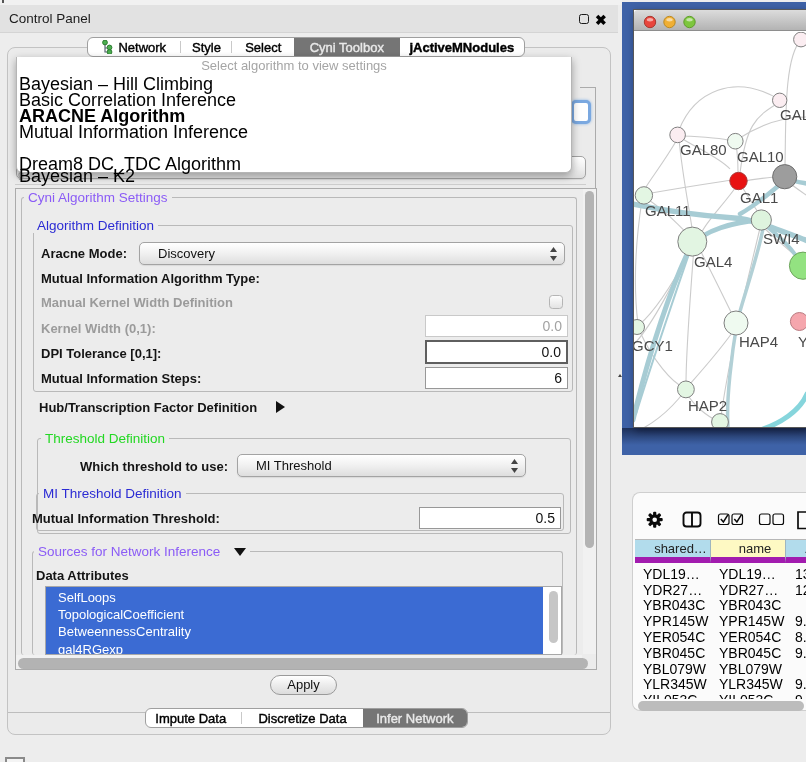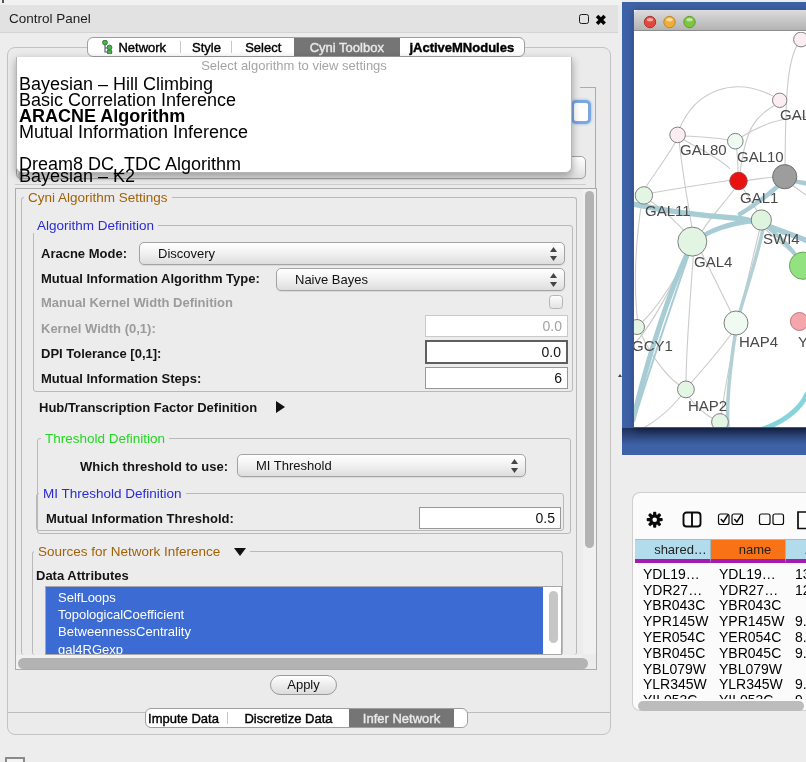--- a/index.html
+++ b/index.html
@@ -38,21 +38,21 @@
 }
 
 #vtrack { left:583px; top:189px; width:13px; height:465px; background:#f1f1f1; }
 #vthumb { left:585px; top:191px; width:9px; height:357px; background:#b3b3b3; border-radius:6px; }
 #htrack { left:16px; top:655px; width:566px; height:14px; background:#f1f1f1; }
 #hthumb { left:18px; top:658px; width:570px; height:11px; background:#b3b3b3; border-radius:6px; }
 
 .grp { position:absolute; border:1px solid #b9b9b9; border-radius:3px; }
 .grp > .legend {
   position:absolute; top:-8px; left:6px; background:#ececec; padding:0 4px;
-  font-size:13.5px; color:#a16207; white-space:nowrap;
+  font-size:13.5px; color:#8b5cf6; white-space:nowrap;
 }
 .blue > .legend { color:#2b2bd4; }
 .green > .legend { color:#23d823; }
 
 .lbl { position:absolute; font-size:13px; font-weight:bold; color:#141414; white-space:nowrap; }
 .lbl.dis { color:#9b9b9b; }
 .combo {
   position:absolute; height:23px; border:1px solid #a3a3a3; border-radius:5px;
   background:linear-gradient(#ffffff, #f2f2f2 45%, #dedede);
   font-size:13px; color:#111; display:flex; align-items:center;
@@ -86,21 +86,21 @@
   border:1px solid #9a9a9a; border-radius:10px;
   font-size:13px; color:#111; text-align:center; line-height:17px;
 }
 
 #bluedesk { left:622px; top:2px; width:184px; height:452.5px; background:#3e62a7; }
 #netwin { left:633px; top:9px; width:173px; height:419px; border:1px solid #585858; border-right:none; background:#fff; box-shadow:2px 3px 8px rgba(0,0,20,0.45); }
 #wintitle { position:absolute; left:0; top:0; right:0; height:21px; background:linear-gradient(#dcdcdc,#b3b3b3); border-bottom:1px solid #8e8e8e; border-radius:4px 0 0 0; }
 #netcanvas { position:absolute; left:0; top:22px; right:0; bottom:0; background:#fff; overflow:hidden; }
 #tpbar { left:622px; top:458px; width:184px; height:27px; background:#e4e4e4; font-size:14px; color:#1c1c1c; }
 #tablepanel { left:632px; top:492px; width:182px; height:219px; background:#fbfbfb; border:1px solid #cfcfcf; border-radius:8px 0 0 8px; border-right:none; }
-.th { position:absolute; top:46px; height:24px; font-size:13px; color:#222; display:flex; align-items:center; justify-content:center; border-right:1px solid #9fb6bf; border-top:1px solid #b7b7b7; border-bottom:4px solid #a21caf; }
+.th { position:absolute; top:46px; height:24px; font-size:13px; color:#222; display:flex; align-items:center; justify-content:center; border-right:1px solid #9fb6bf; border-top:1px solid #b7b7b7; border-bottom:6px solid #a21caf; }
 .trow { position:absolute; font-size:14px; color:#000; white-space:nowrap; }
 #tphthumb { position:absolute; left:5px; top:208px; width:166px; height:10px; background:#bcbcbc; border-radius:5px; }
 #botsquare { left:5px; top:757px; width:20px; height:16px; border:2px solid #8a8a8a; background:#f4f4f4; }
 .tick { left:2px; top:0; width:2px; height:3px; background:#555; }
 </style>
 </head>
 <body>
 <div id="page">
   <div class="abs" style="left:0; top:0; width:622px; height:5px; background:#f1f1f1;"></div>
   <div class="abs tick"></div>
@@ -152,26 +152,20 @@
 
   <div class="lbl" style="left:41px; top:246px;">Aracne Mode:</div>
   <div class="combo" style="left:139px; top:242px; width:426px;">Discovery
     <svg class="arr" viewBox="0 0 11 18">
         <path d="M5.5 2 L9 7 L2 7 Z" fill="#444"></path>
         <path d="M5.5 16 L9 11 L2 11 Z" fill="#444"></path>
       </svg>
   </div>
 
   <div class="lbl" style="left:41px; top:271px;">Mutual Information Algorithm Type:</div>
-  <div class="combo" style="left:276px; top:268px; width:289px;">Naive Bayes
-    <svg class="arr" viewBox="0 0 11 18">
-        <path d="M5.5 2 L9 7 L2 7 Z" fill="#444"></path>
-        <path d="M5.5 16 L9 11 L2 11 Z" fill="#444"></path>
-      </svg>
-  </div>
 
   <div class="lbl dis" style="left:41px; top:295px;">Manual Kernel Width Definition</div>
   <div class="abs" style="left:549px; top:295px; width:14px; height:14px; border:1px solid #b5b5b5; border-radius:3.5px; background:linear-gradient(#fdfdfd,#e3e3e3);"></div>
 
   <div class="lbl dis" style="left:41px; top:321px;">Kernel Width (0,1):</div>
   <div class="tf" style="left:425px; top:315px; width:143px; height:22px; border:1px solid #c9c9c9; color:#a3a3a3;">0.0</div>
 
   <div class="lbl" style="left:41px; top:346px;">DPI Tolerance [0,1]:</div>
   <div class="tf" style="left:425px; top:340px; width:143px; height:24px; border:2px solid #5f5f5f;">0.0</div>
 
@@ -191,21 +185,21 @@
   <div class="combo" style="left:237px; top:454px; width:289px;">MI Threshold
     <svg class="arr" viewBox="0 0 11 18">
         <path d="M5.5 2 L9 7 L2 7 Z" fill="#444"></path>
         <path d="M5.5 16 L9 11 L2 11 Z" fill="#444"></path>
       </svg>
   </div>
 
   <div class="grp blue" style="left:36px; top:493px; width:528px; height:38px;">
     <div class="legend" style="left:2px;">MI Threshold Definition</div>
   </div>
-  <div class="lbl" style="left:46px; top:511px;">Mutual Information Threshold:</div>
+  <div class="lbl" style="left:32px; top:511px;">Mutual Information Threshold:</div>
   <div class="tf" style="left:419px; top:507px; width:142px; height:22px; border:1px solid #989898;">0.5</div>
 
   <div class="grp" style="left:32px; top:551px; width:531px; height:104px; border-bottom:none;">
     <div class="legend" style="left:1px;">Sources for Network Inference <span style="display:inline-block; width:0; height:0; border-left:6px solid transparent; border-right:6px solid transparent; border-top:8px solid #111; vertical-align:middle; margin-left:10px;"></span></div>
   </div>
   <div class="lbl" style="left:36px; top:568px;">Data Attributes</div>
 
   <div class="abs" id="listbox">
     <div class="sel"></div>
     <div class="li" style="top:3px;">SelfLoops</div>
@@ -222,21 +216,21 @@
     <div class="item" style="top:49px; font-weight:bold;">ARACNE Algorithm</div>
     <div class="item" style="top:65px;">Mutual Information Inference</div>
     <div class="item" style="top:81px;margin-top:28px;">Bayesian – K2</div>
     <div class="item" style="top:97px;">Dream8 DC_TDC Algorithm</div>
   </div>
 
   <div class="abs" id="applybtn">Apply</div>
 
   <div class="abs" style="left:8px; top:712px; width:602px; height:1px; background:#bdbdbd;"></div>
   <div class="abs segbar" id="bottabs">
-    <div class="seg" style="width:82px; padding-right:7px;">Impute Data<span class="sep"></span></div>
+    <div class="seg" style="width:97px; padding-right:7px;">Impute Data<span class="sep"></span></div>
     <div class="seg" style="width:121px;">Discretize Data</div>
     <div class="seg sel" style="width:105px;">Infer Network</div>
   </div>
 
   <div class="abs" id="botsquare"></div>
   <svg class="abs" style="left:617px; top:373px;" width="6" height="6" viewBox="0 0 6 6">
       <path d="M1 4 L3 1 L5 4 Z" fill="#444"></path>
     </svg>
 
   <div class="abs" id="bluedesk"></div>
@@ -350,21 +344,21 @@
         <rect x="87" y="4" width="10.5" height="10.5" rx="2"></rect>
         <path d="M75.8 9 l2.6 2.9 L83 4.7" stroke-width="1.5"></path>
         <path d="M89.3 9 l2.6 2.9 L96.5 4.7" stroke-width="1.5"></path>
         <rect x="114.5" y="4" width="10.5" height="10.5" rx="2"></rect>
         <rect x="128" y="4" width="10.5" height="10.5" rx="2"></rect>
         <path d="M153 2 h9.5 l4.5 4.5 v12 h-14 z" stroke-width="1.7"></path>
         <path d="M162 2 v5 h5" stroke-width="1.2"></path>
       </g>
     </svg>
     <div class="th" style="left:2px; width:76px; background:#b2dcec; padding-left:16px;">shared…</div>
-    <div class="th" style="left:78px; width:75px; background:#f97316; padding-left:14px;">name</div>
+    <div class="th" style="left:78px; width:75px; background:#fef9c3; padding-left:14px;">name</div>
     <div class="th" style="left:153px; width:29px; background:#b2dcec; border-right:none; padding-left:18px;">A</div>
     <div class="trow" style="left:10px; top:73px;">YDL19…</div>
       <div class="trow" style="left:86px; top:73px;">YDL19…</div>
     <div class="trow" style="left:162px; top:73px;">13…</div>
     <div class="trow" style="left:10px; top:89px;">YDR27…</div>
       <div class="trow" style="left:86px; top:89px;">YDR27…</div>
     <div class="trow" style="left:162px; top:89px;">12…</div>
     <div class="trow" style="left:10px; top:104px;">YBR043C</div>
       <div class="trow" style="left:86px; top:104px;">YBR043C</div>
     <div class="trow" style="left:10px; top:120px;">YPR145W</div>

